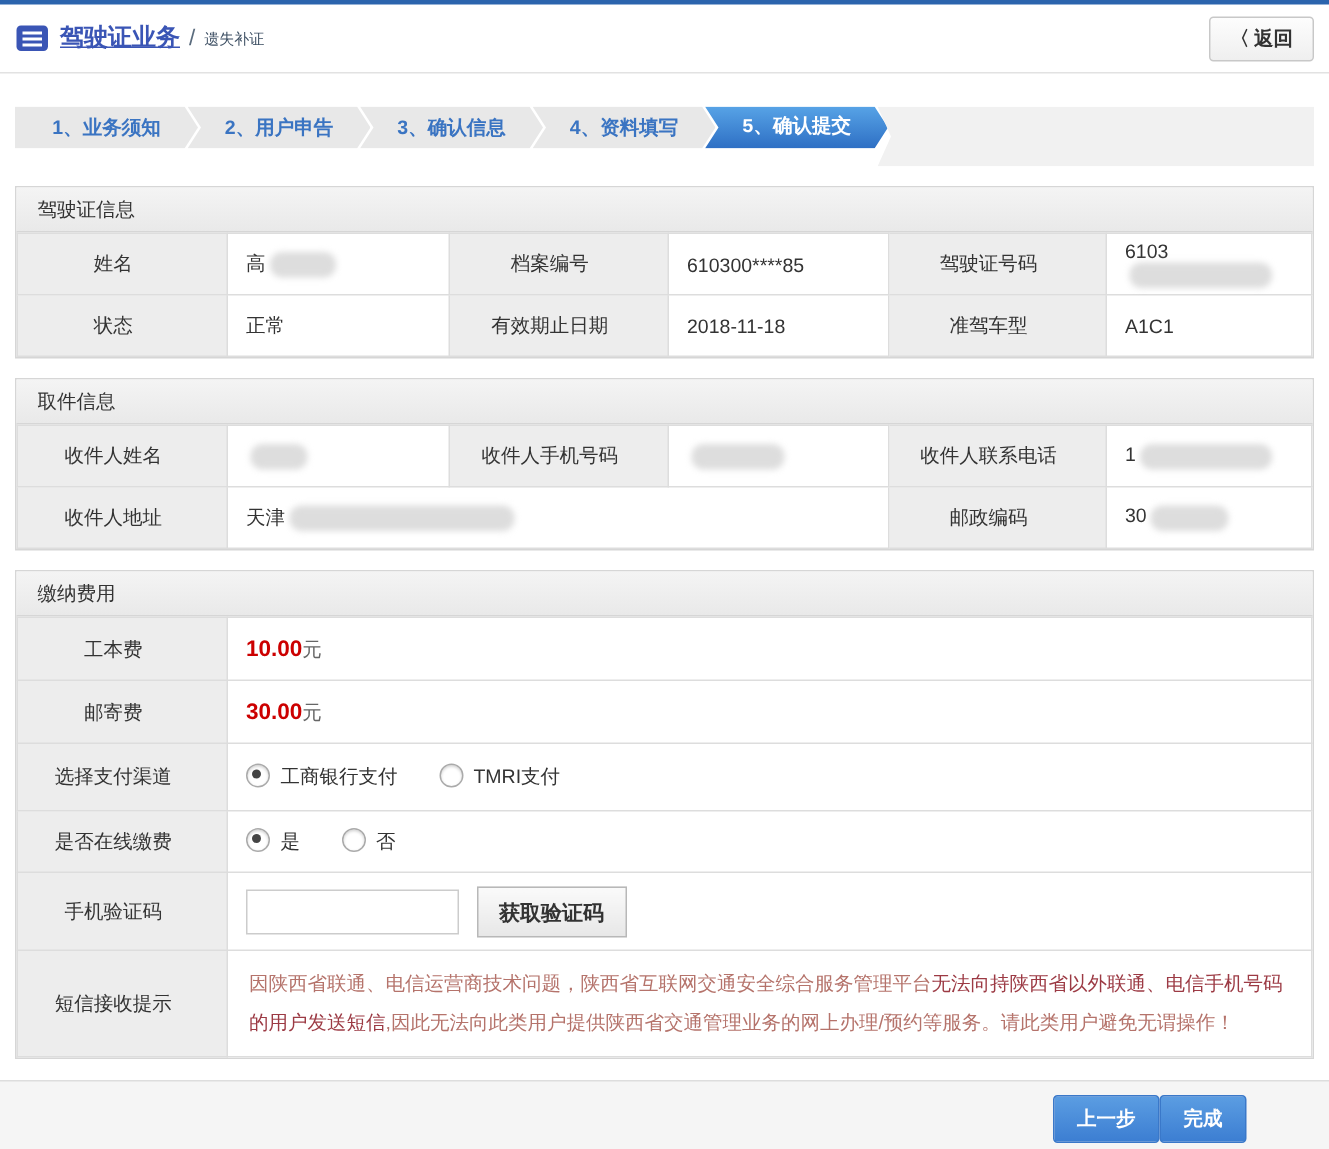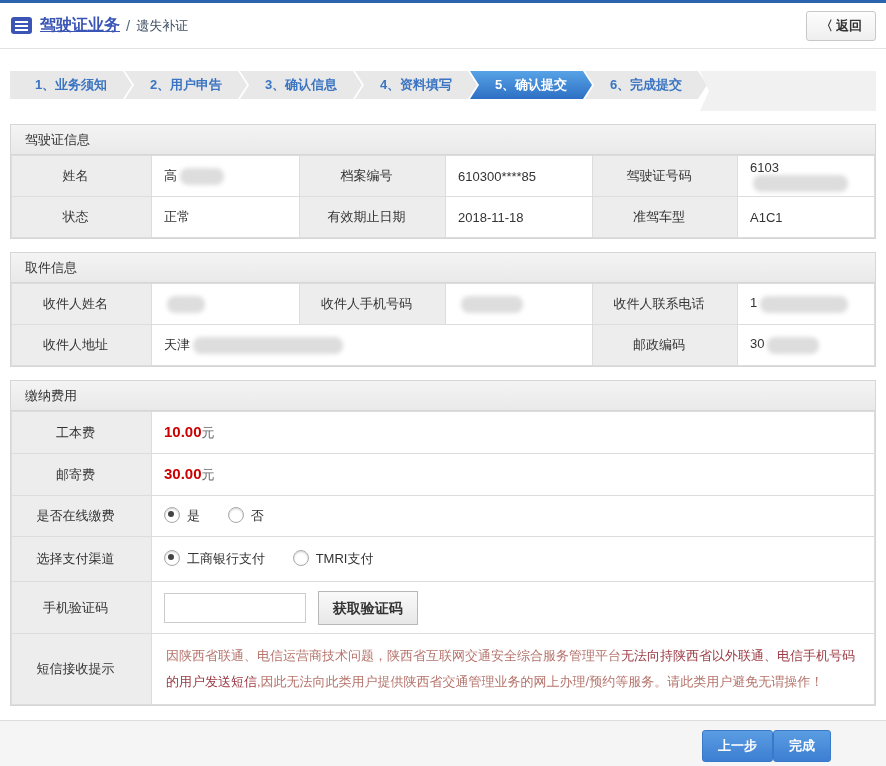--- a/index.html
+++ b/index.html
@@ -10,34 +10,34 @@
   }
   
   .top-bar { height:3px; background:#2b64ad; }
 
   
   .header { height:45px; border-bottom:1px solid #e2e2e2; position:relative; display:flex; align-items:center; padding:0 6px; }
   .hdr-icon { width:21px; height:17px; background:#3a55b5; border-radius:3px; position:relative; margin:0 8px 0 5px; flex:none; }
   .hdr-icon::before { content:''; position:absolute; left:4px; right:4px; top:4px; height:2px; background:#fff; box-shadow:0 4px 0 #fff, 0 8px 0 #fff; }
   .hdr-title { font-size:16px; font-weight:bold; color:#3a55b5; text-decoration:underline; cursor:pointer; }
   .hdr-sep { font-size:15px; color:#5a6b7d; margin:0 6px; }
-  .hdr-sub { font-size:13px; color:#3d4f63; }
+  .hdr-sub { font-size:10px; color:#3d4f63; }
   .back-btn { position:absolute; right:10px; top:8px; height:28px; line-height:28px; padding:0 13px;
     background:linear-gradient(#fdfdfd,#efefef); border:1px solid #c8c8c8; border-radius:3px;
     font-size:13px; font-weight:bold; color:#333; cursor:pointer; }
   .back-btn .chev { font-weight:bold; margin-right:3px; }
 
   
   .steps { display:flex; margin:22px 10px 0 10px; height:40px; }
   .step { flex:none; width:122px; height:28px; line-height:28px; text-align:center;
     font-size:13px; font-weight:bold; color:#3a74c2; background:#e8e8e8;
     clip-path:polygon(0 0, calc(100% - 9px) 0, 100% 50%, calc(100% - 9px) 100%, 0 100%, 9px 50%);
     margin-left:-7px; cursor:default; }
   .step:first-child { clip-path:polygon(0 0, calc(100% - 9px) 0, 100% 50%, calc(100% - 9px) 100%, 0 100%); margin-left:0; }
-  .step.active { background:linear-gradient(#57a3e6,#2e6fc4); color:#fff; }
+  .step.active { background:linear-gradient(#57a3e6,#2e6fc4); color:#fff;font-family:Liberation Mono, monospace; }
   .steps-filler { flex:1; background:#f1f1f1; clip-path:polygon(0 0, 100% 0, 100% 100%, 0 100%, 9px 50%); margin-left:-7px; }
 
   
   .section { border:1px solid #d6d6d6; margin:13px 10px 0 10px; }
   .section-title { height:29px; line-height:29px; padding-left:14px;
     background:linear-gradient(#f4f4f4,#e9e9e9); border-bottom:1px solid #d6d6d6;
     font-size:13px; color:#333; }
   table.tbl { width:100%; border-collapse:collapse; table-layout:fixed; }
   .tbl td { border:1px solid #ddd; height:40px; font-size:13px; color:#333; padding:0; }
   .tbl td.lbl { background:#ededed; text-align:center; padding-right:12px; }
@@ -80,21 +80,20 @@
   <span class="hdr-sub">遗失补证</span>
   <span class="back-btn"><span class="chev">〈</span><span>返回</span></span>
 </div>
 
 <div class="steps">
   <div class="step">1、业务须知</div>
   <div class="step">2、用户申告</div>
   <div class="step">3、确认信息</div>
   <div class="step">4、资料填写</div>
   <div class="step active">5、确认提交</div>
-  <div class="step">6、完成提交</div>
   <div class="steps-filler"></div>
 </div>
 
 <div class="section">
   <div class="section-title">驾驶证信息</div>
   <table class="tbl">
     <colgroup>
         <col style="width:140px">
         <col style="width:148px">
         <col style="width:146px">
@@ -162,34 +161,34 @@
       </colgroup>
     <tbody>
         <tr style="height:42px">
       <td class="lbl">工本费</td>
       <td class="val"><span class="fee-num">10.00</span><span class="fee-unit">元</span></td>
     </tr>
     <tr style="height:42px">
       <td class="lbl">邮寄费</td>
       <td class="val"><span class="fee-num">30.00</span><span class="fee-unit">元</span></td>
     </tr>
+    <tr style="height:45px">
+      <td class="lbl">选择支付渠道</td>
+      <td class="val">
+        <span class="radio-opt"><span class="radio checked"></span><span>工商银行支付</span></span>
+        <span class="radio-opt"><span class="radio"></span><span>TMRI支付</span></span>
+      </td>
+    </tr>
     <tr>
       <td class="lbl">是否在线缴费</td>
       <td class="val">
         <span class="radio-opt"><span class="radio checked"></span><span>是</span></span>
         <span class="radio-opt"><span class="radio"></span><span>否</span></span>
       </td>
     </tr>
-    <tr style="height:45px">
-      <td class="lbl">选择支付渠道</td>
-      <td class="val">
-        <span class="radio-opt"><span class="radio checked"></span><span>工商银行支付</span></span>
-        <span class="radio-opt"><span class="radio"></span><span>TMRI支付</span></span>
-      </td>
-    </tr>
     <tr class="cap-row">
       <td class="lbl">手机验证码</td>
       <td class="val">
         <input class="cap-input" type="text" value="" style="">
         <span class="cap-btn">获取验证码</span>
       </td>
     </tr>
     <tr class="sms-row">
       <td class="lbl">短信接收提示</td>
       <td class="val" style="padding-left:0">

